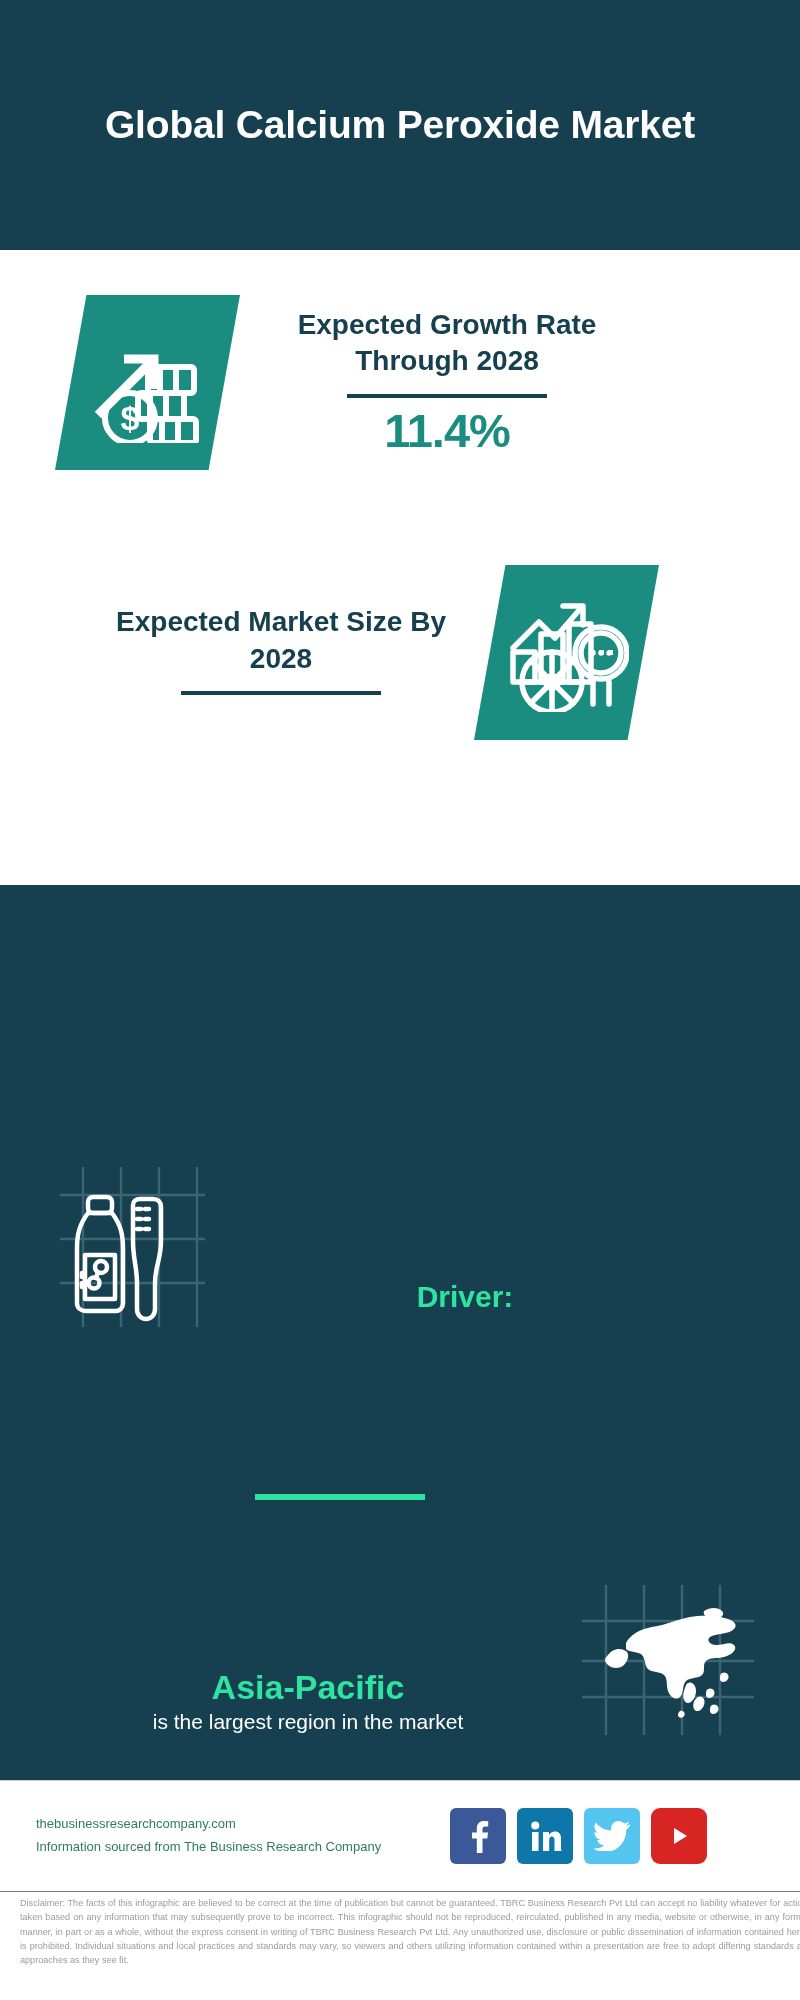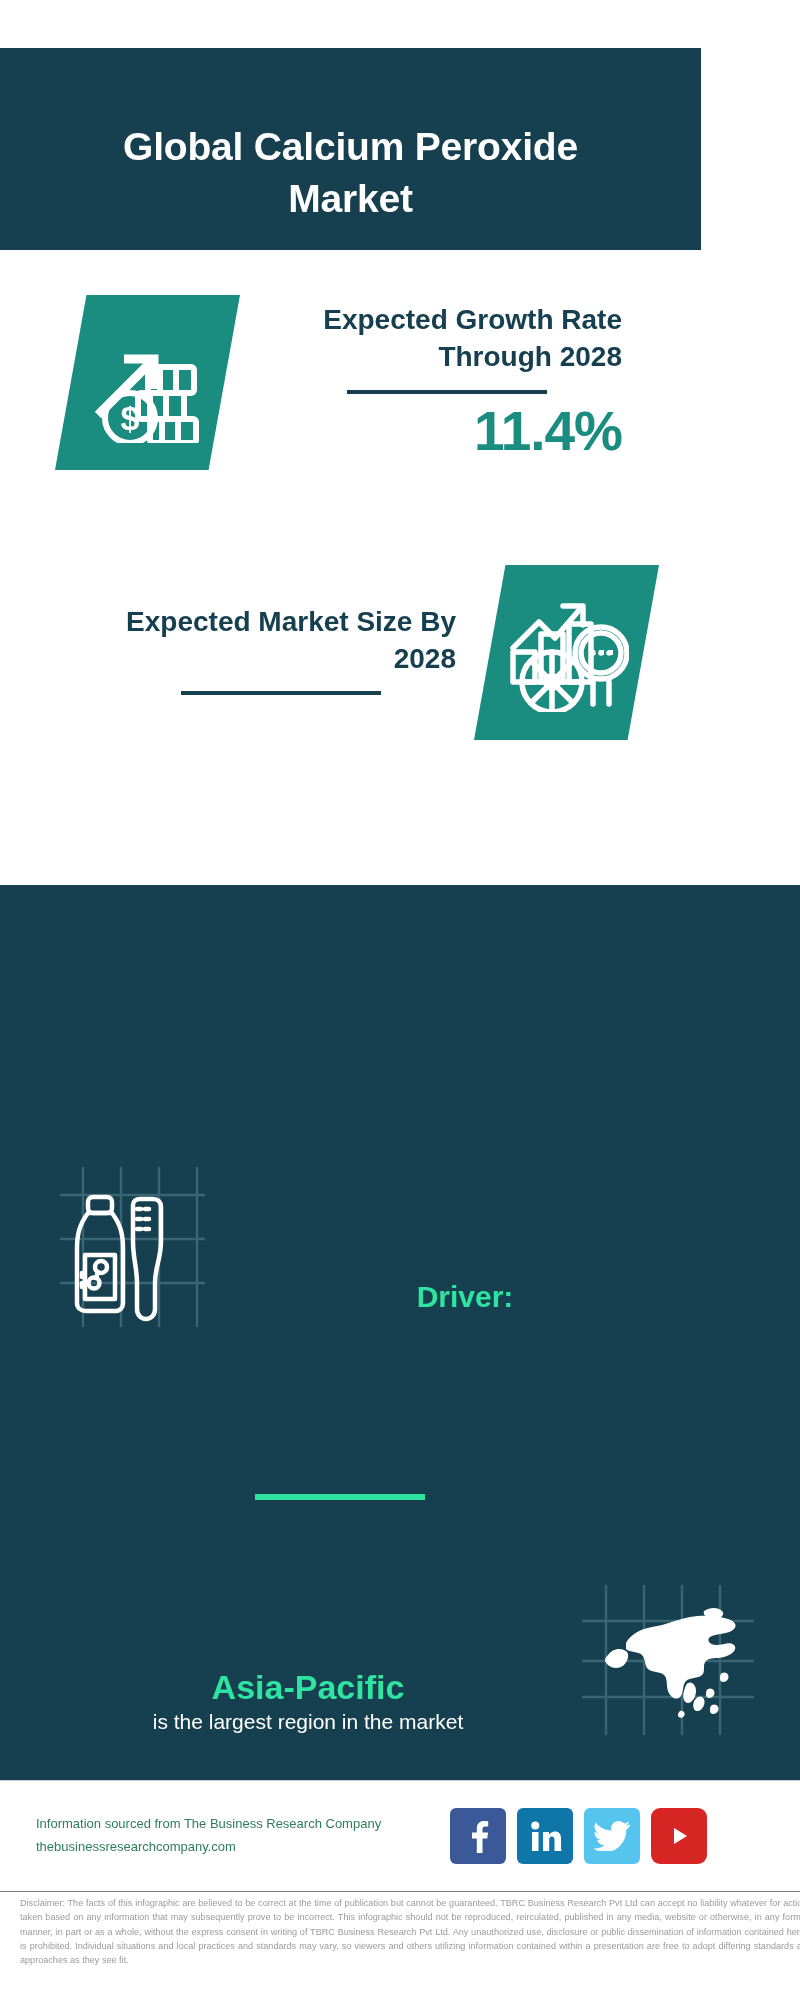--- a/index.html
+++ b/index.html
@@ -12,28 +12,27 @@
     background: #ffffff;
     font-family: "Liberation Sans", sans-serif;
     overflow: hidden;
     position: relative;
   }
 
   
   .header {
     position: absolute;
     left: 0; top: 0;
-    width: 701px; height: 250px;
+    width: 800px; height: 250px;
     background: #16404f;
     display: flex;
     align-items: center;
     justify-content: center;
     box-sizing: border-box;
     padding: 0 70px;
-    margin-top: 48px;
   }
   .header-title {
     color: #ffffff;
     font-size: 39px;
     font-weight: bold;
     line-height: 1.33;
     text-align: center;
     letter-spacing: -0.2px;
   }
 
@@ -62,39 +61,39 @@
     clip-path: polygon(17% 0, 100% 0, 83% 100%, 0 100%);
     display: flex;
     align-items: center;
     justify-content: center;
     flex: none;
   }
   .para-icon svg { display: block; }
   .icon-slot-1 { margin-left: 55px; }
   .icon-slot-2 { margin-left: 18px; }
 
-  .stat-text { text-align: right; }
+  .stat-text { text-align: center; }
   .stat-text-1 { width: 350px; margin-left: 32px; }
   .stat-text-2 { width: 350px; margin-left: 58px; }
 
   .stat-label {
     color: #16404f;
     font-size: 28px;
     font-weight: bold;
     line-height: 1.32;
   }
   .stat-rule {
     width: 200px;
     height: 4px;
     background: #16404f;
     margin: 14px auto 6px auto;
   }
   .stat-value {
     color: #1a8c80;
-    font-size: 55px;
+    font-size: 47px;
     font-weight: bold;
     line-height: 1.15;
     letter-spacing: -1px;
   }
 
   
   .dark-body {
     position: absolute;
     left: 0; top: 885px;
     width: 800px; height: 895px;
@@ -407,22 +406,22 @@
                  C138 91 138 89 140 88 Z"></path>
         <path d="M98 126 C101 125 104 128 102 131 C100 134 96 133 96 130
                  C96 128 97 127 98 126 Z"></path>
       </g>
     </svg>
   </div>
 </div>
 
 <div class="footer">
   <div class="footer-source">
+    <div>thebusinessresearchcompany.com</div>
     <div>Information sourced from The Business Research Company</div>
-    <div>thebusinessresearchcompany.com</div>
   </div>
   <div class="social-row">
     <a class="social-btn sb-facebook">
       <svg width="30" height="34" viewBox="0 0 30 34" aria-hidden="true">
         <path fill="#ffffff" d="M19.5 34 L19.5 19.4 L24.3 19.4 L25 13.6 L19.5 13.6
                                  L19.5 10.1 C19.5 8.5 20 7.4 22.3 7.4 L25.2 7.4
                                  L25.2 2.2 C24.7 2.1 23 2 21 2 C16.8 2 13.8 4.6 13.8 9.4
                                  L13.8 13.6 L9 13.6 L9 19.4 L13.8 19.4 L13.8 34 Z"></path>
       </svg>
     </a>

